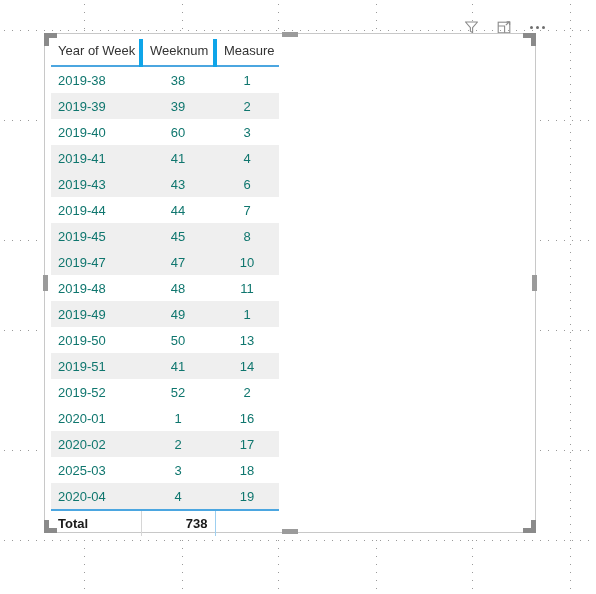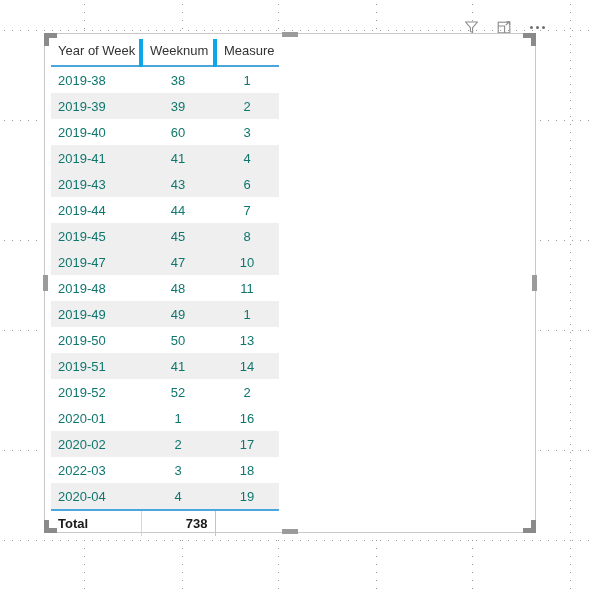--- a/index.html
+++ b/index.html
@@ -301,21 +301,21 @@
             <td>2020-01</td>
             <td class="num">1</td>
             <td class="num">16</td>
           </tr>
           <tr class="band">
             <td>2020-02</td>
             <td class="num">2</td>
             <td class="num">17</td>
           </tr>
           <tr>
-            <td>2022-03</td>
+            <td>2025-03</td>
             <td class="num">3</td>
             <td class="num">18</td>
           </tr>
           <tr class="band">
             <td>2020-04</td>
             <td class="num">4</td>
             <td class="num">19</td>
           </tr>
         </tbody>
         <tfoot>

